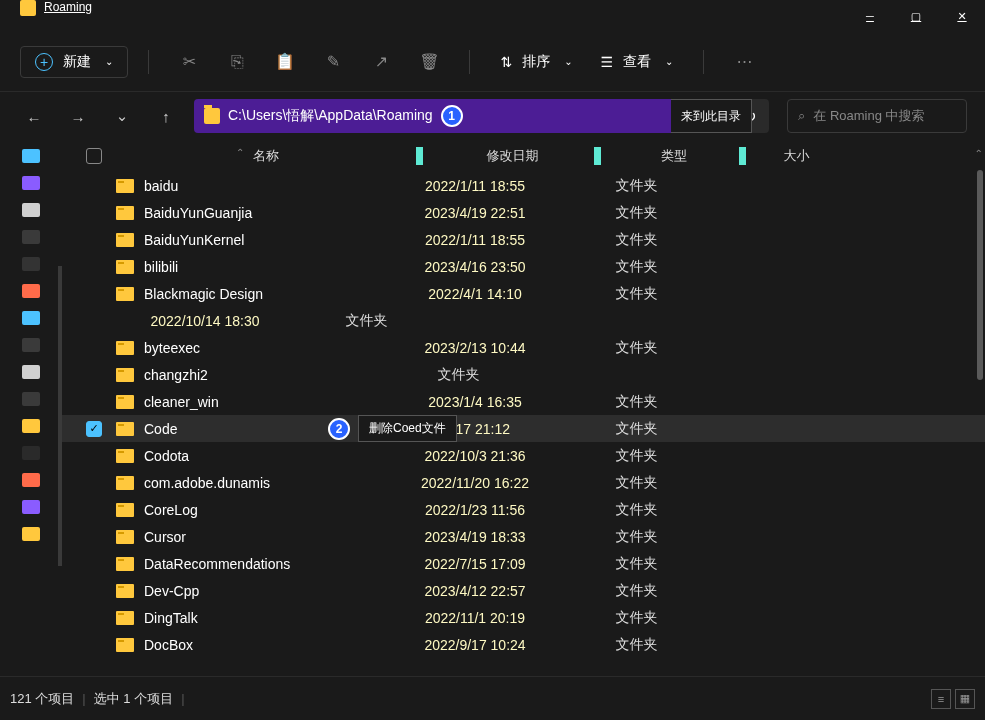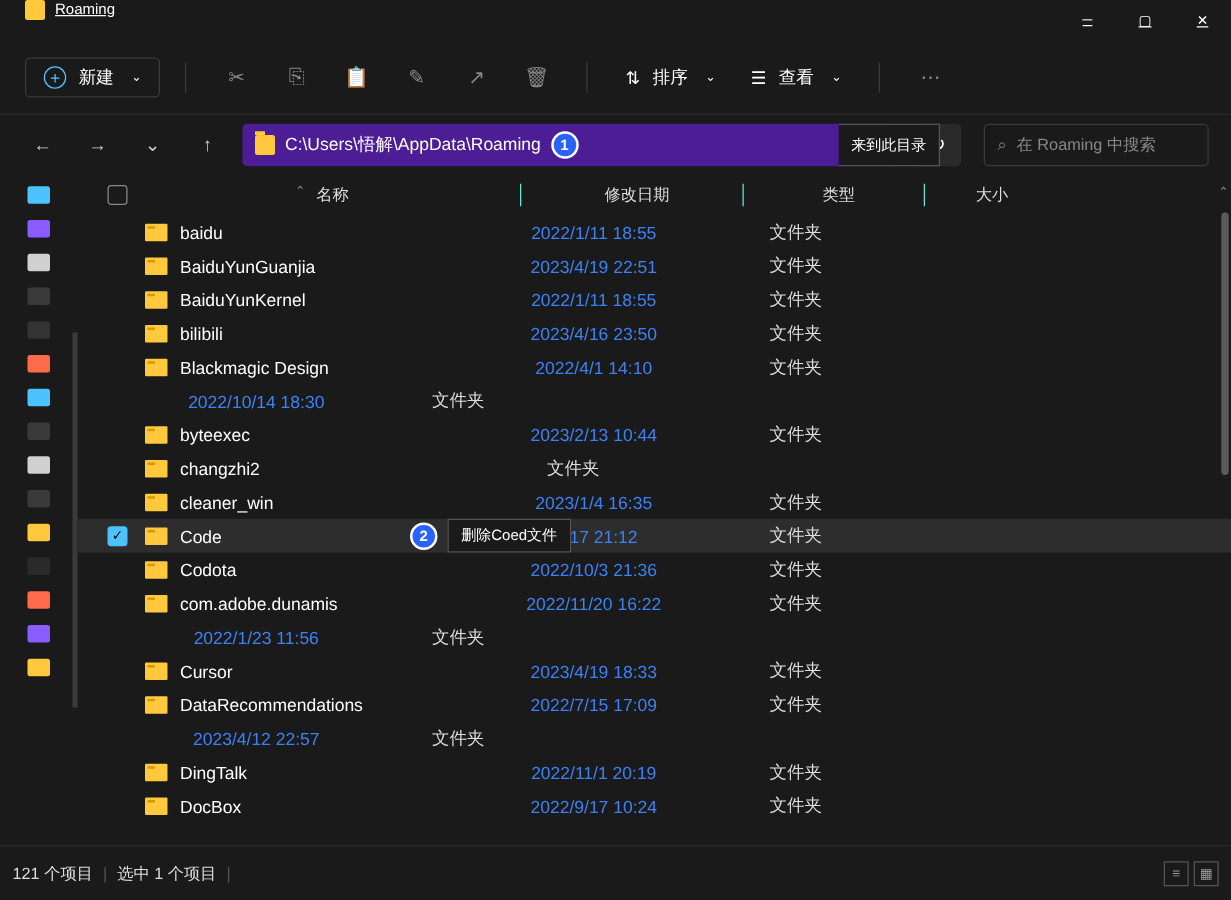--- a/index.html
+++ b/index.html
@@ -42,32 +42,32 @@
 .side-scroll { position: absolute; right: 0; top: 126px; width: 4px; height: 300px; background: #3a3a3a; }
 
 .main { flex: 1; display: flex; flex-direction: column; position: relative; }
 .header-row { height: 32px; display: flex; align-items: center; padding-left: 24px; font-size: 13px; color: #ddd; border-bottom: 1px solid transparent; }
 .col-check { width: 30px; }
 .col-name { width: 300px; position: relative; }
 .col-date { width: 178px; }
 .col-type { width: 145px; }
 .col-size { width: 100px; }
 .sort-arrow { position: absolute; left: 120px; font-size: 10px; color: #888; }
-.col-sep { border-left: 1px solid #5eead4; padding-left: 8px; }
+.col-sep { border-left: 7px solid #5eead4; padding-left: 8px; }
 
 .file-list { flex: 1; overflow: hidden; }
 .file-row { height: 27px; display: flex; align-items: center; padding-left: 24px; font-size: 14px; color: #fff; position: relative; }
 .file-row.selected { background: #2d2d2d; }
 .check { width: 30px; display: flex; align-items: center; }
 .checkbox { width: 16px; height: 16px; border: 1px solid #888; border-radius: 3px; }
 .checkbox.checked { background: #4cc2ff; border-color: #4cc2ff; display: flex; align-items: center; justify-content: center; color: #000; font-size: 11px; }
 .folder-icon { width: 18px; height: 14px; background: #ffc83d; border-radius: 1px; margin-right: 10px; position: relative; flex-shrink: 0; }
 .folder-icon::before { content: ''; position: absolute; top: 2px; left: 2px; width: 6px; height: 2px; background: #d69a00; }
 .file-name { width: 270px; display: flex; align-items: center; }
-.file-date { width: 178px; color: #3b82f6; }
+.file-date { width: 178px; color: #fef9c3; }
 .file-type { width: 145px; color: #ddd; }
 
 .row-annot { position: absolute; left: 266px; display: flex; align-items: center; gap: 8px; }
 
 .main-scroll { position: absolute; right: 2px; top: 30px; width: 6px; height: 210px; background: #5a5a5a; border-radius: 3px; }
 .scroll-up { position: absolute; right: 2px; top: 8px; font-size: 10px; color: #888; }
 
 
 .status-bar { position: absolute; bottom: 0; left: 0; right: 0; height: 44px; display: flex; align-items: center; padding: 0 10px; font-size: 13px; color: #ddd; border-top: 1px solid #2a2a2a; }
 .status-sep { margin: 0 8px; color: #555; }
@@ -311,20 +311,24 @@
     <div class="file-name">
       <div class="folder-icon"></div>
       <span>com.adobe.dunamis</span>
     </div>
     <div class="file-date">2022/11/20 16:22</div>
     <div class="file-type">文件夹</div>
 
   </div>
         <div class="file-row">
     <div class="check"></div>
+    <div class="file-name">
+      <div class="folder-icon"></div>
+      <span>CoreLog</span>
+    </div>
     <div class="file-date">2022/1/23 11:56</div>
     <div class="file-type">文件夹</div>
 
   </div>
         <div class="file-row">
     <div class="check"></div>
     <div class="file-name">
       <div class="folder-icon"></div>
       <span>Cursor</span>
     </div>
@@ -337,20 +341,24 @@
     <div class="file-name">
       <div class="folder-icon"></div>
       <span>DataRecommendations</span>
     </div>
     <div class="file-date">2022/7/15 17:09</div>
     <div class="file-type">文件夹</div>
 
   </div>
         <div class="file-row">
     <div class="check"></div>
+    <div class="file-name">
+      <div class="folder-icon"></div>
+      <span>Dev-Cpp</span>
+    </div>
     <div class="file-date">2023/4/12 22:57</div>
     <div class="file-type">文件夹</div>
 
   </div>
         <div class="file-row">
     <div class="check"></div>
     <div class="file-name">
       <div class="folder-icon"></div>
       <span>DingTalk</span>
     </div>

